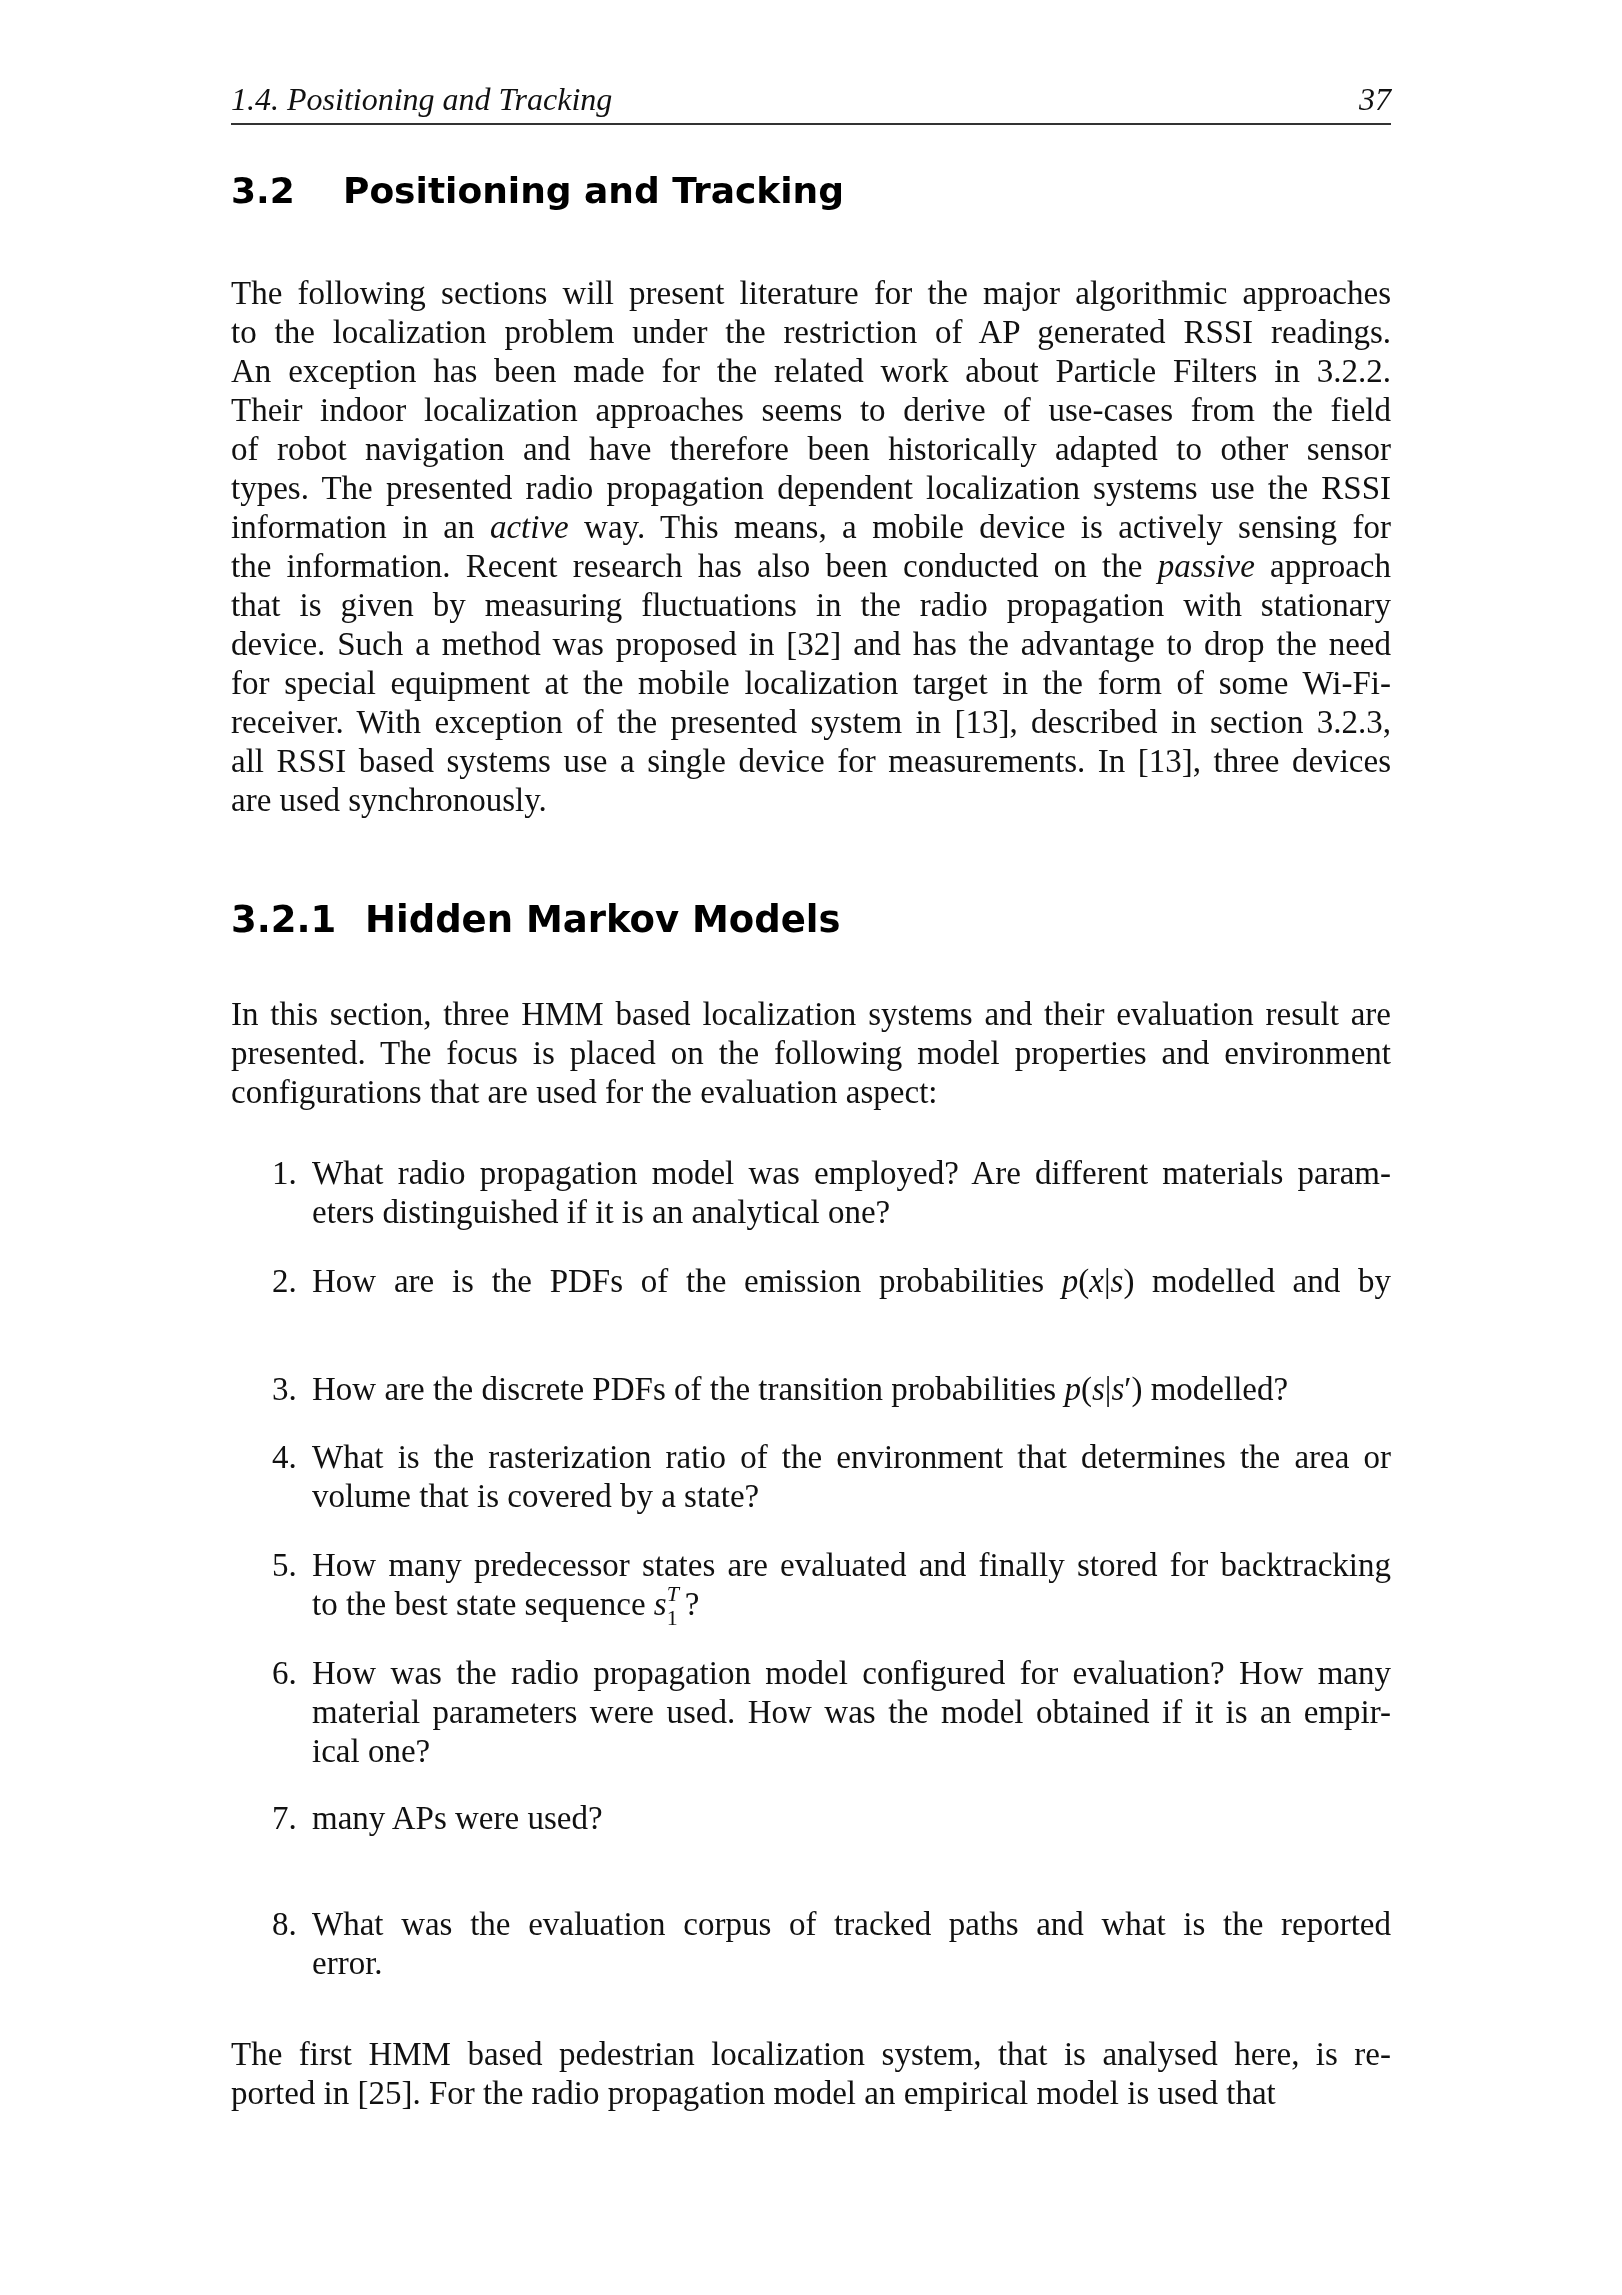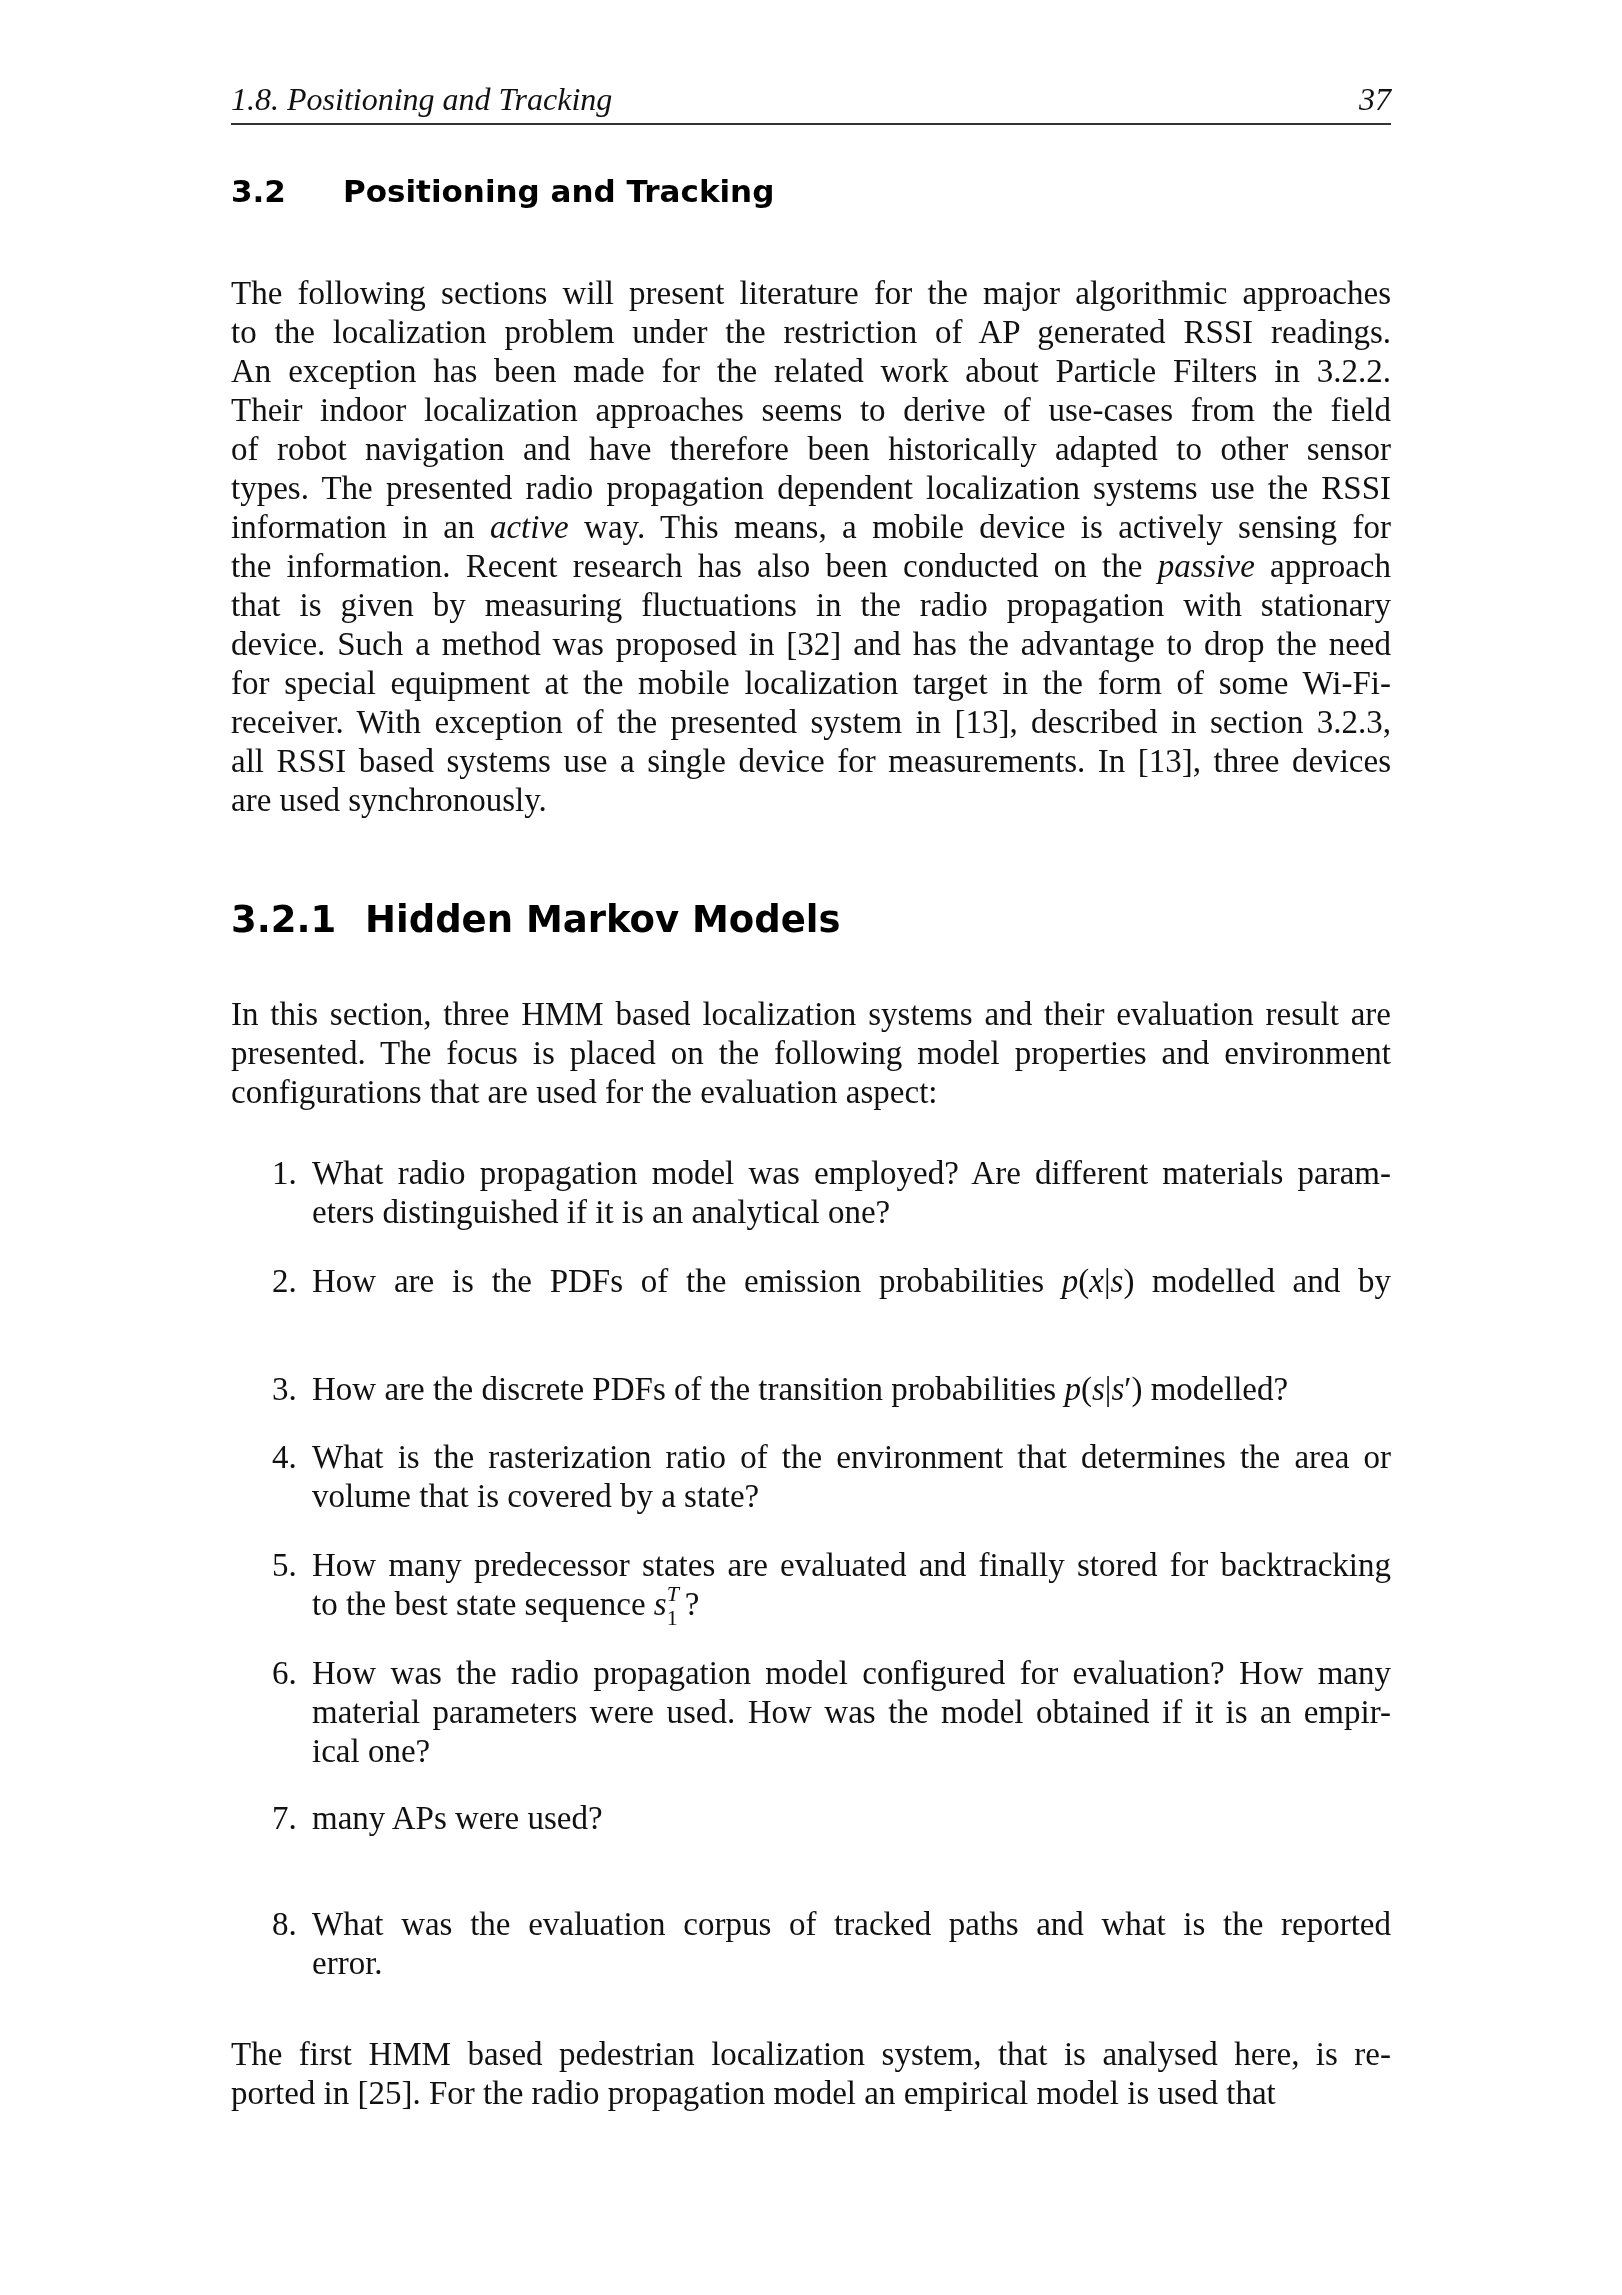--- a/index.html
+++ b/index.html
@@ -11,21 +11,21 @@
     position: absolute; left: 231px; top: 79px; width: 1160px; height: 41px;
     font-style: italic; font-size: 32px; line-height: 41px;
   }
   #running-header .hdr-title { position: absolute; left: 0; top: 0; }
   #running-header .hdr-page { position: absolute; right: 0; top: 0; }
   #header-rule { position: absolute; left: 231px; top: 123px; width: 1160px; height: 1.6px; background: #333; }
 
   .section-title {
     position: absolute; left: 231px; font-weight: bold; color: #000; white-space: nowrap;
   }
-  #sec-3-2 { top: 164px; font-size: 31px; line-height: 54px; }
+  #sec-3-2 { top: 164px; font-size: 36px; line-height: 54px; }
   #sec-3-2 .num { display: inline-block; width: 112px; }
   #sec-3-2-1 { top: 897px; font-size: 37px; line-height: 45px; }
   #sec-3-2-1 .num { display: inline-block; width: 134px; }
 
   .para {
     position: absolute; left: 231px; width: 1160px;
     font-size: 33px; line-height: 39px; text-align: justify; text-align-last: left;
     margin: 0; hyphens: manual; font-family: Liberation Serif, serif;
   }
   .para .line { display: block; text-align: justify; text-align-last: justify; white-space: nowrap; }
@@ -45,21 +45,21 @@
   .math { font-style: italic; font-family: Liberation Serif, serif; }
   .math .up { font-style: normal; }
   .supsub { display: inline-block; position: relative; width: 18px; height: 8px; vertical-align: baseline; }
   .supsub .sp { position: absolute; left: 0; top: -24px; font-size: 22px; font-style: italic; line-height: 1; }
   .supsub .sb { position: absolute; left: 0; top: 0px; font-size: 22px; font-style: normal; line-height: 1; }
 </style>
 </head>
 <body>
 
 <header id="running-header" class="serif">
-  <span class="hdr-title">1.8.  Positioning and Tracking</span>
+  <span class="hdr-title">1.4.  Positioning and Tracking</span>
   <span class="hdr-page">37</span>
 </header>
 <div id="header-rule"></div>
 
 <h1 id="sec-3-2" class="section-title sans" style="margin:0;">
   <span class="num">3.2</span><span>Positioning and Tracking</span>
 </h1>
 
 <p id="intro-para" class="para serif">
     <span class="line">The following sections will present literature for the major algorithmic approaches</span>

